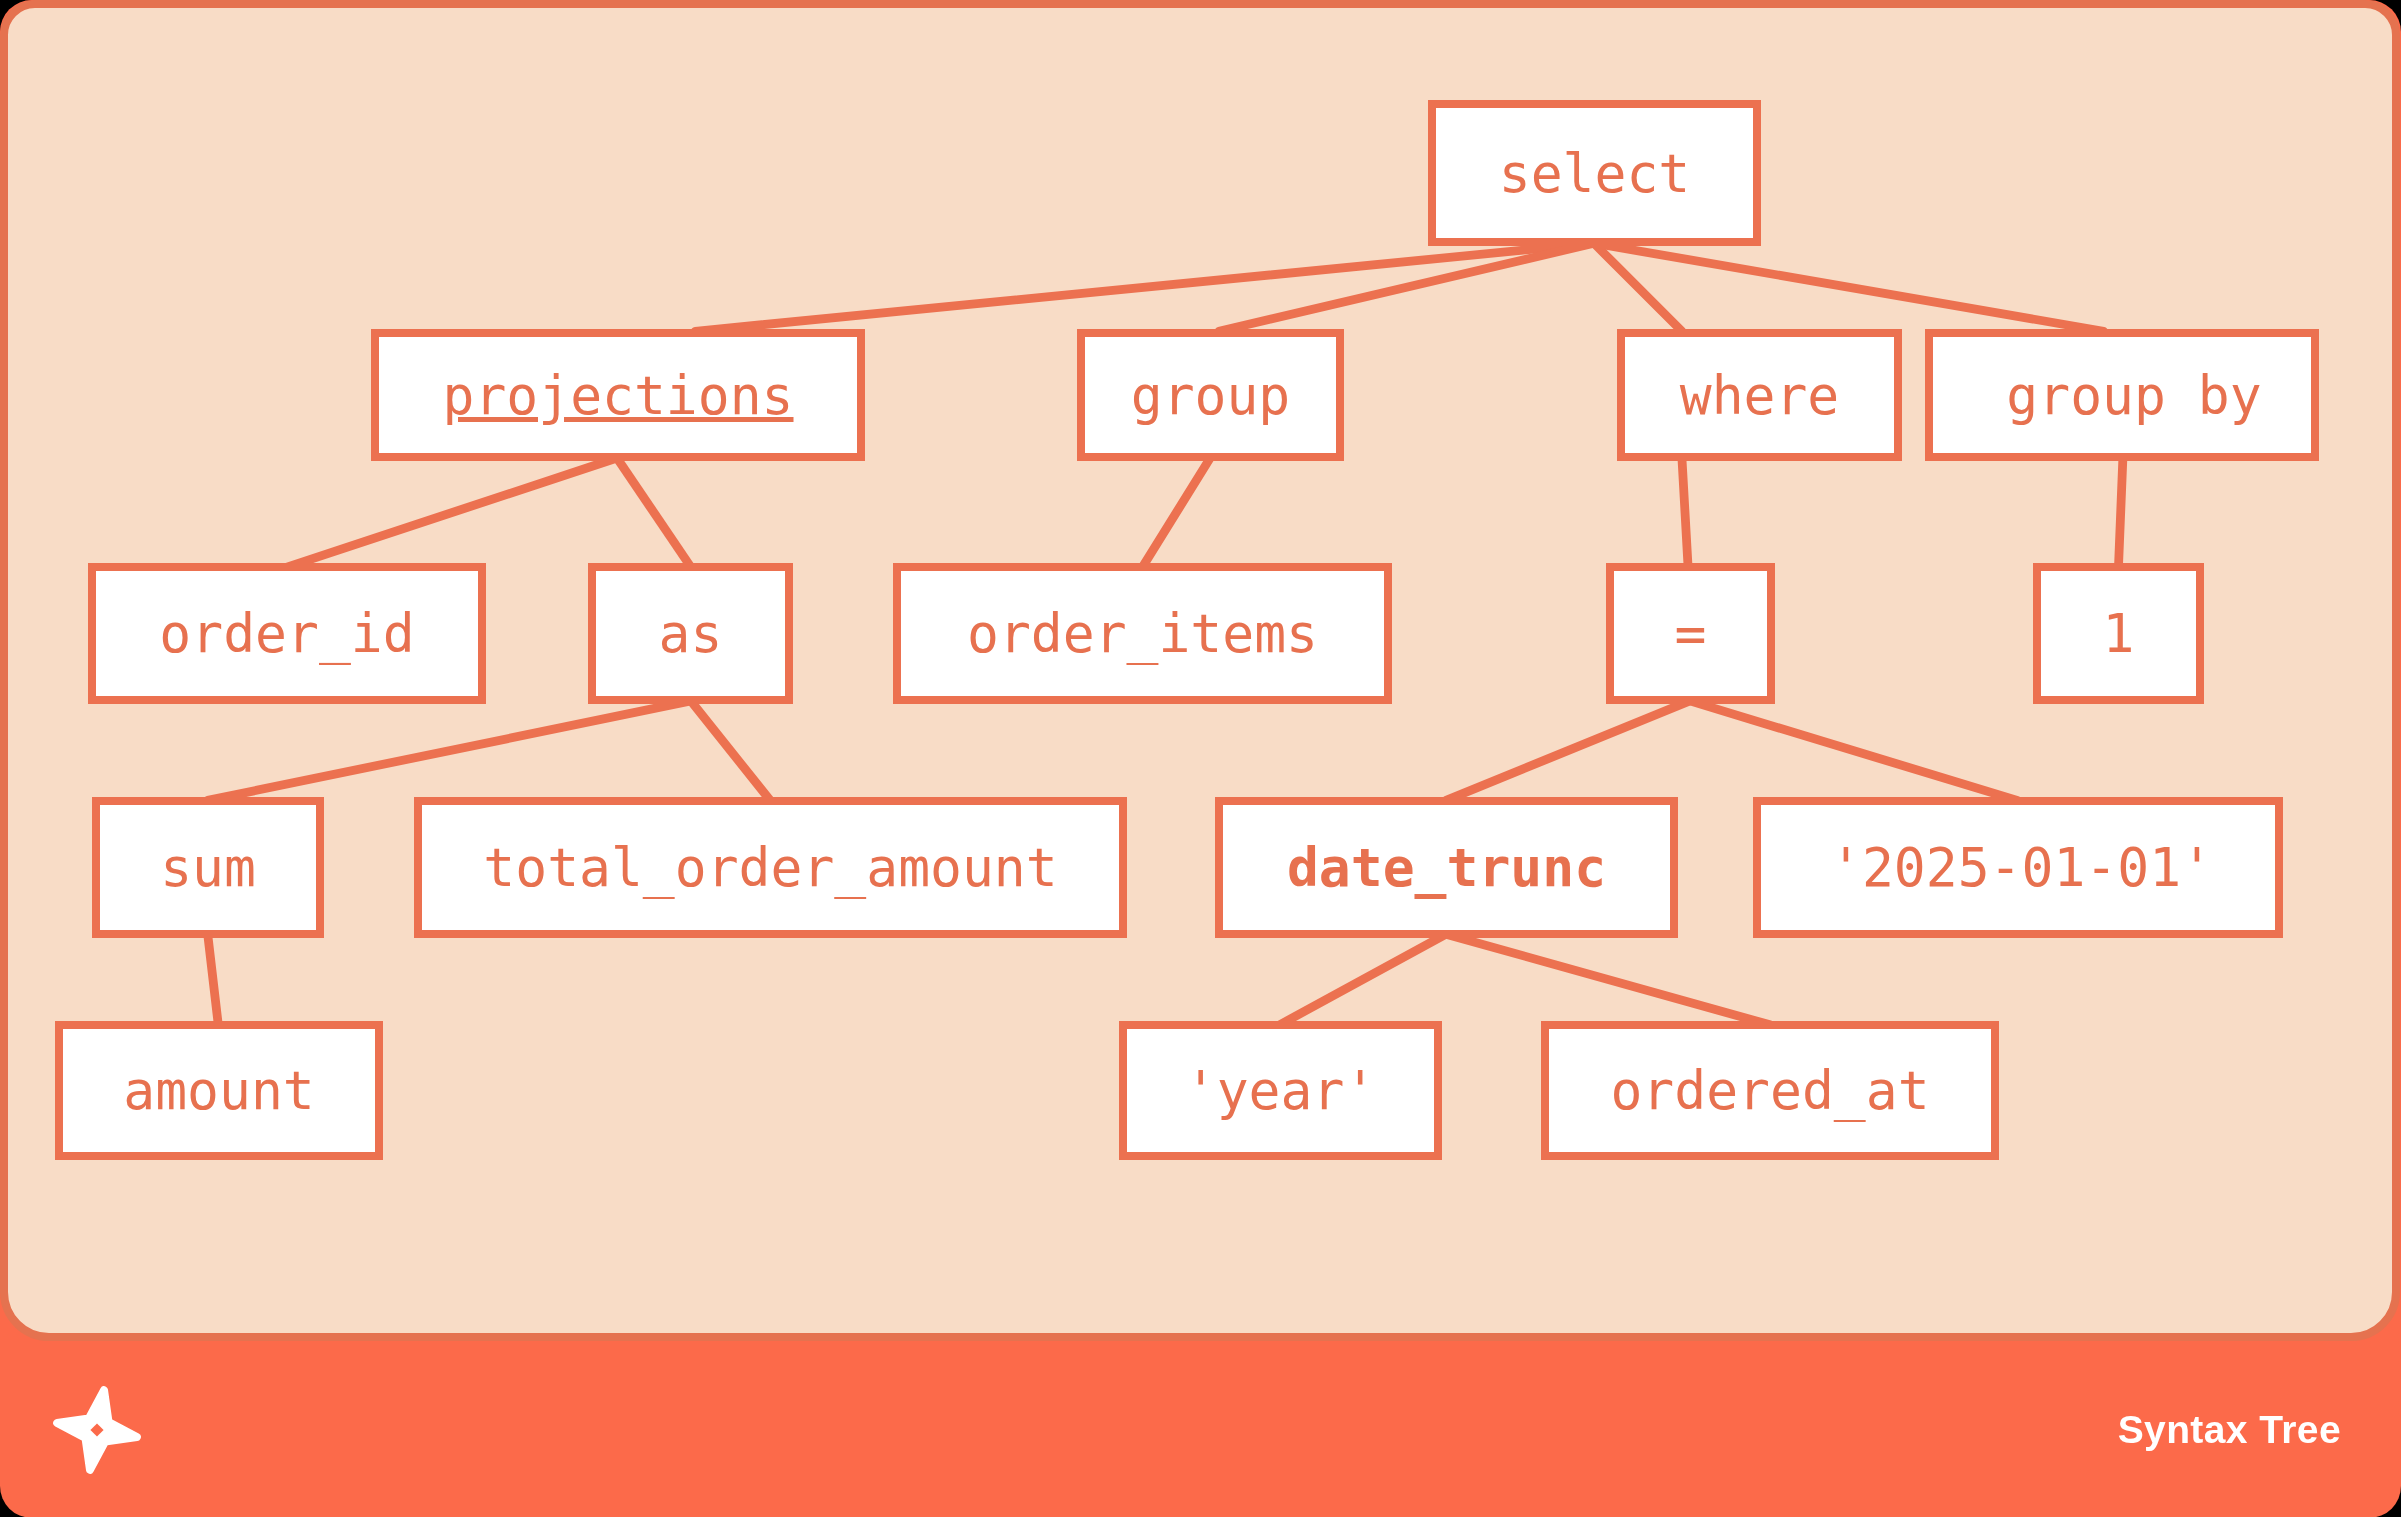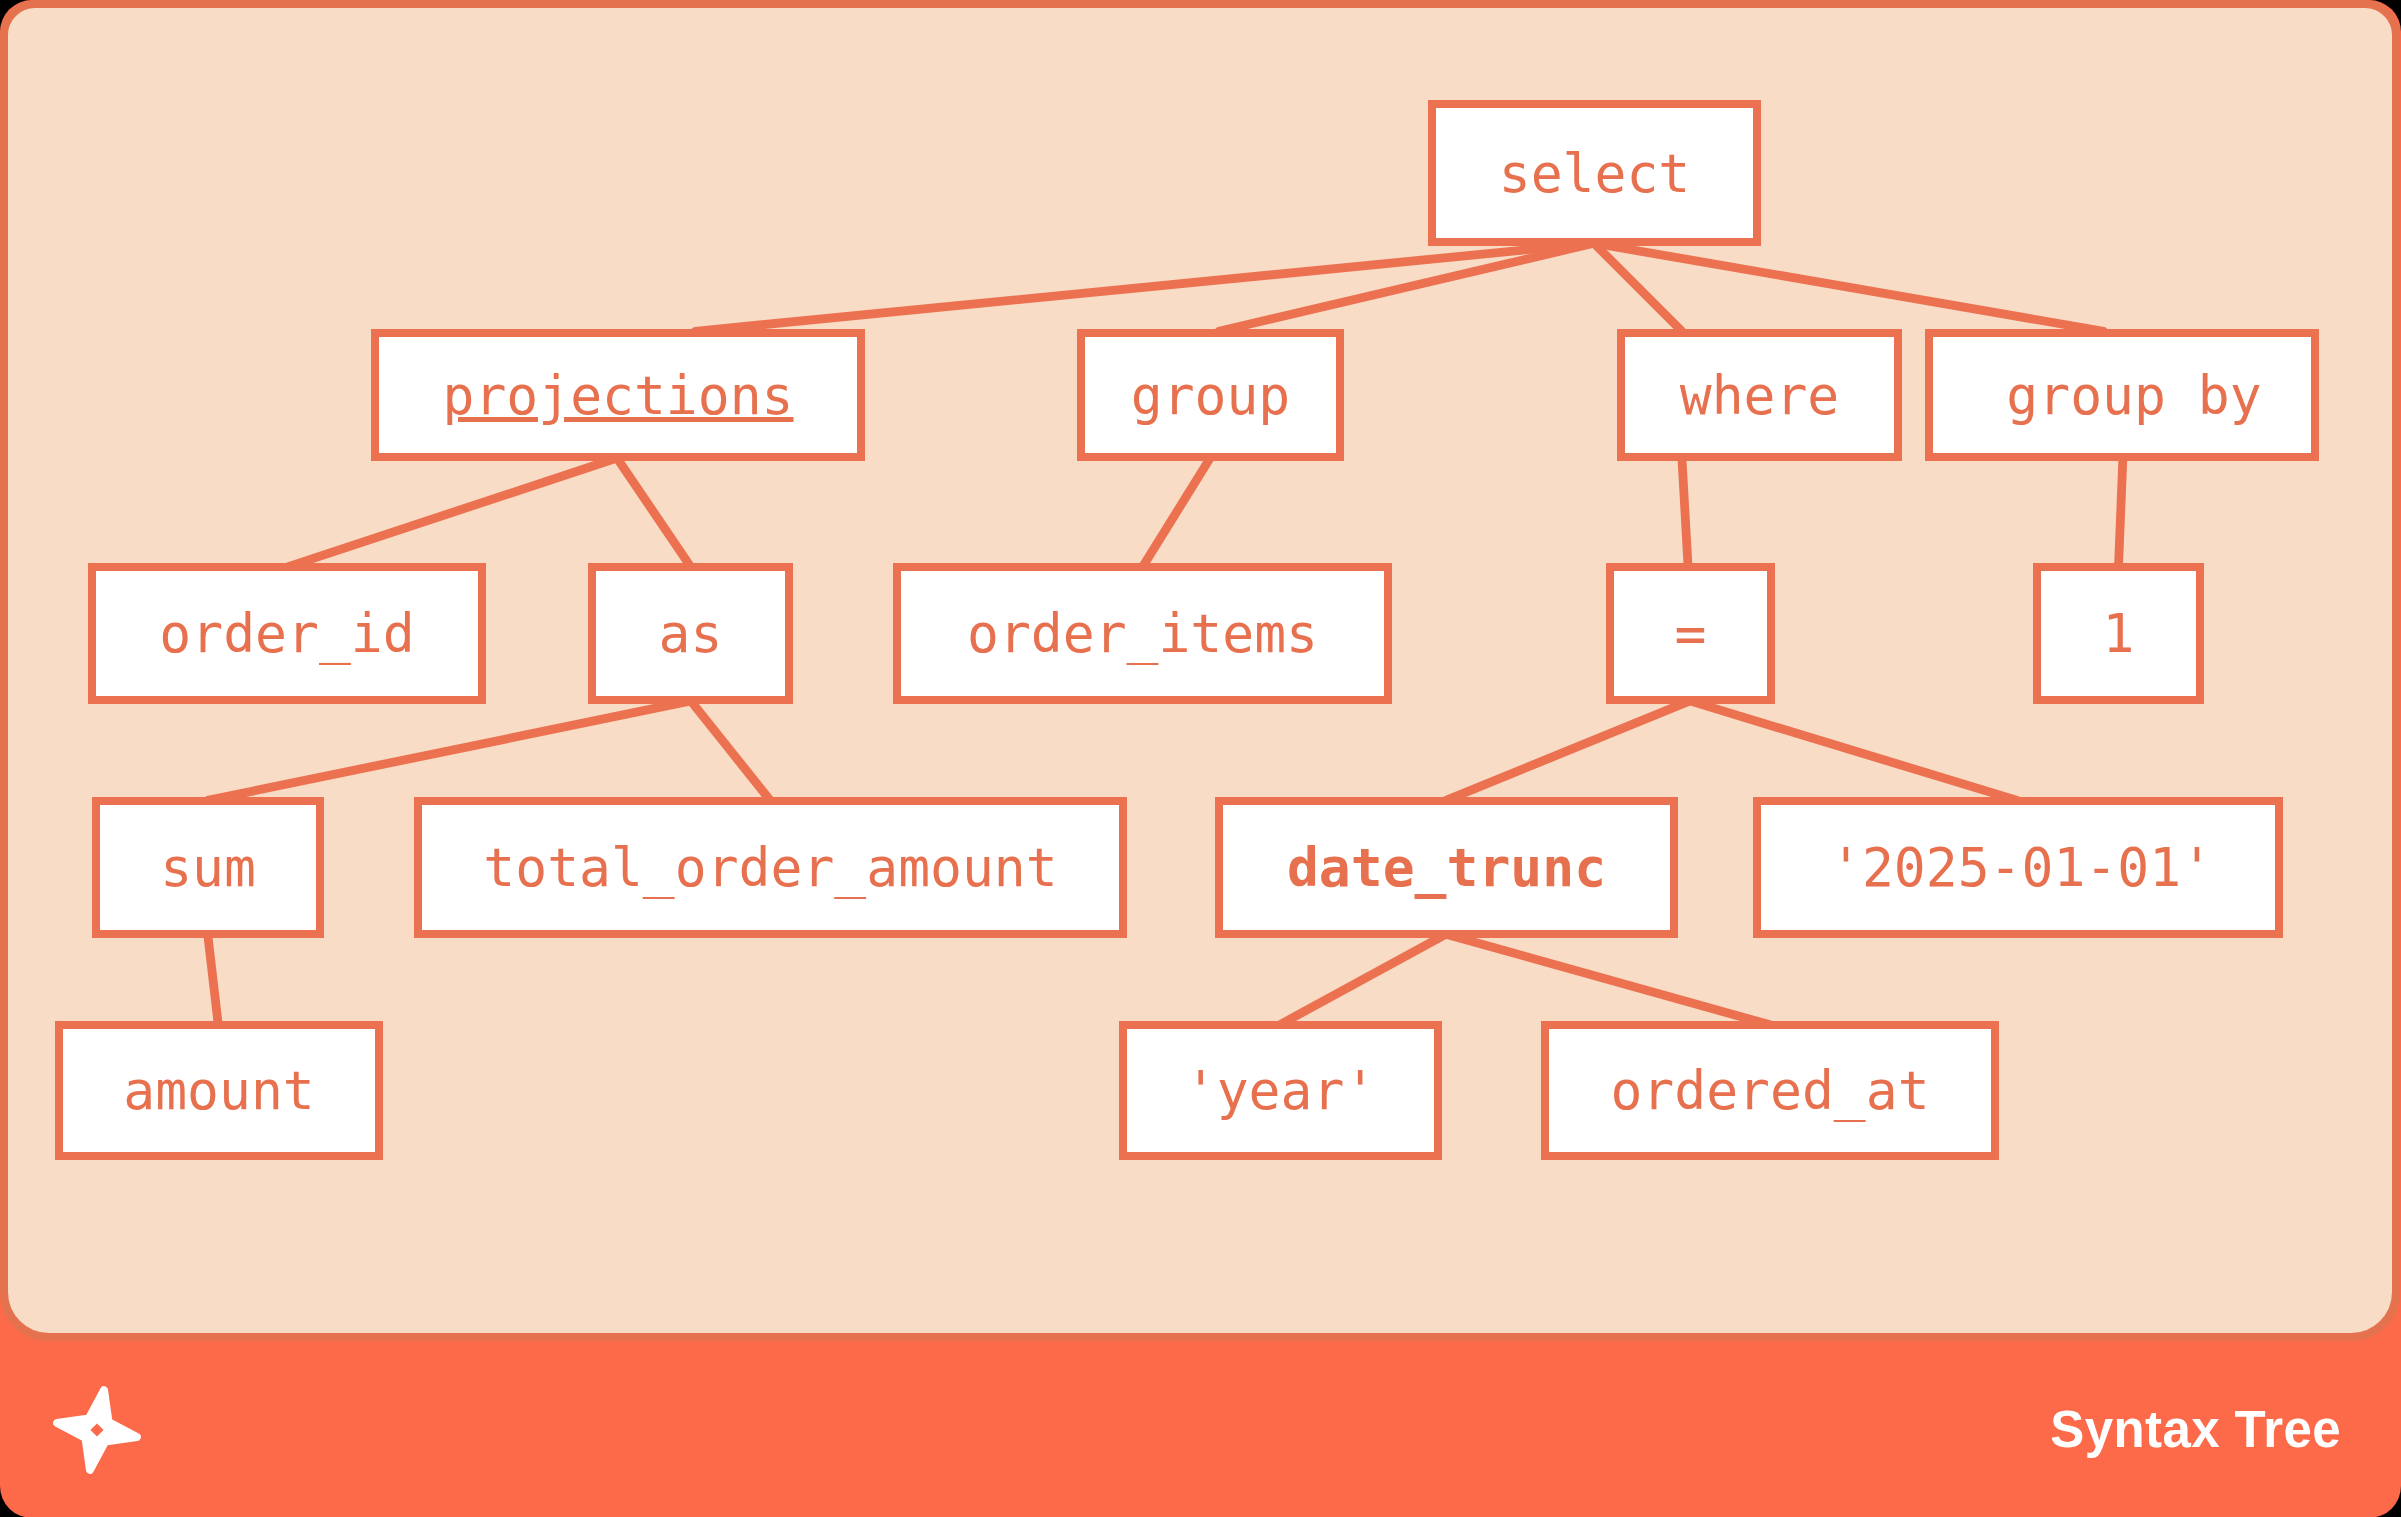--- a/index.html
+++ b/index.html
@@ -58,21 +58,21 @@
     height: 175px;
     display: flex;
     align-items: center;
     justify-content: space-between;
     padding: 0 60px 0 53px;
     box-sizing: border-box;
   }
   .footer-title {
     font-family: "Liberation Sans", sans-serif;
     font-weight: 700;
-    font-size: 51px;
+    font-size: 39px;
     color: #FFFFFF;
     letter-spacing: 0.4px;
   }
   .logo {
     width: 88px;
     height: 88px;
   }
 </style>
 </head>
 <body>

